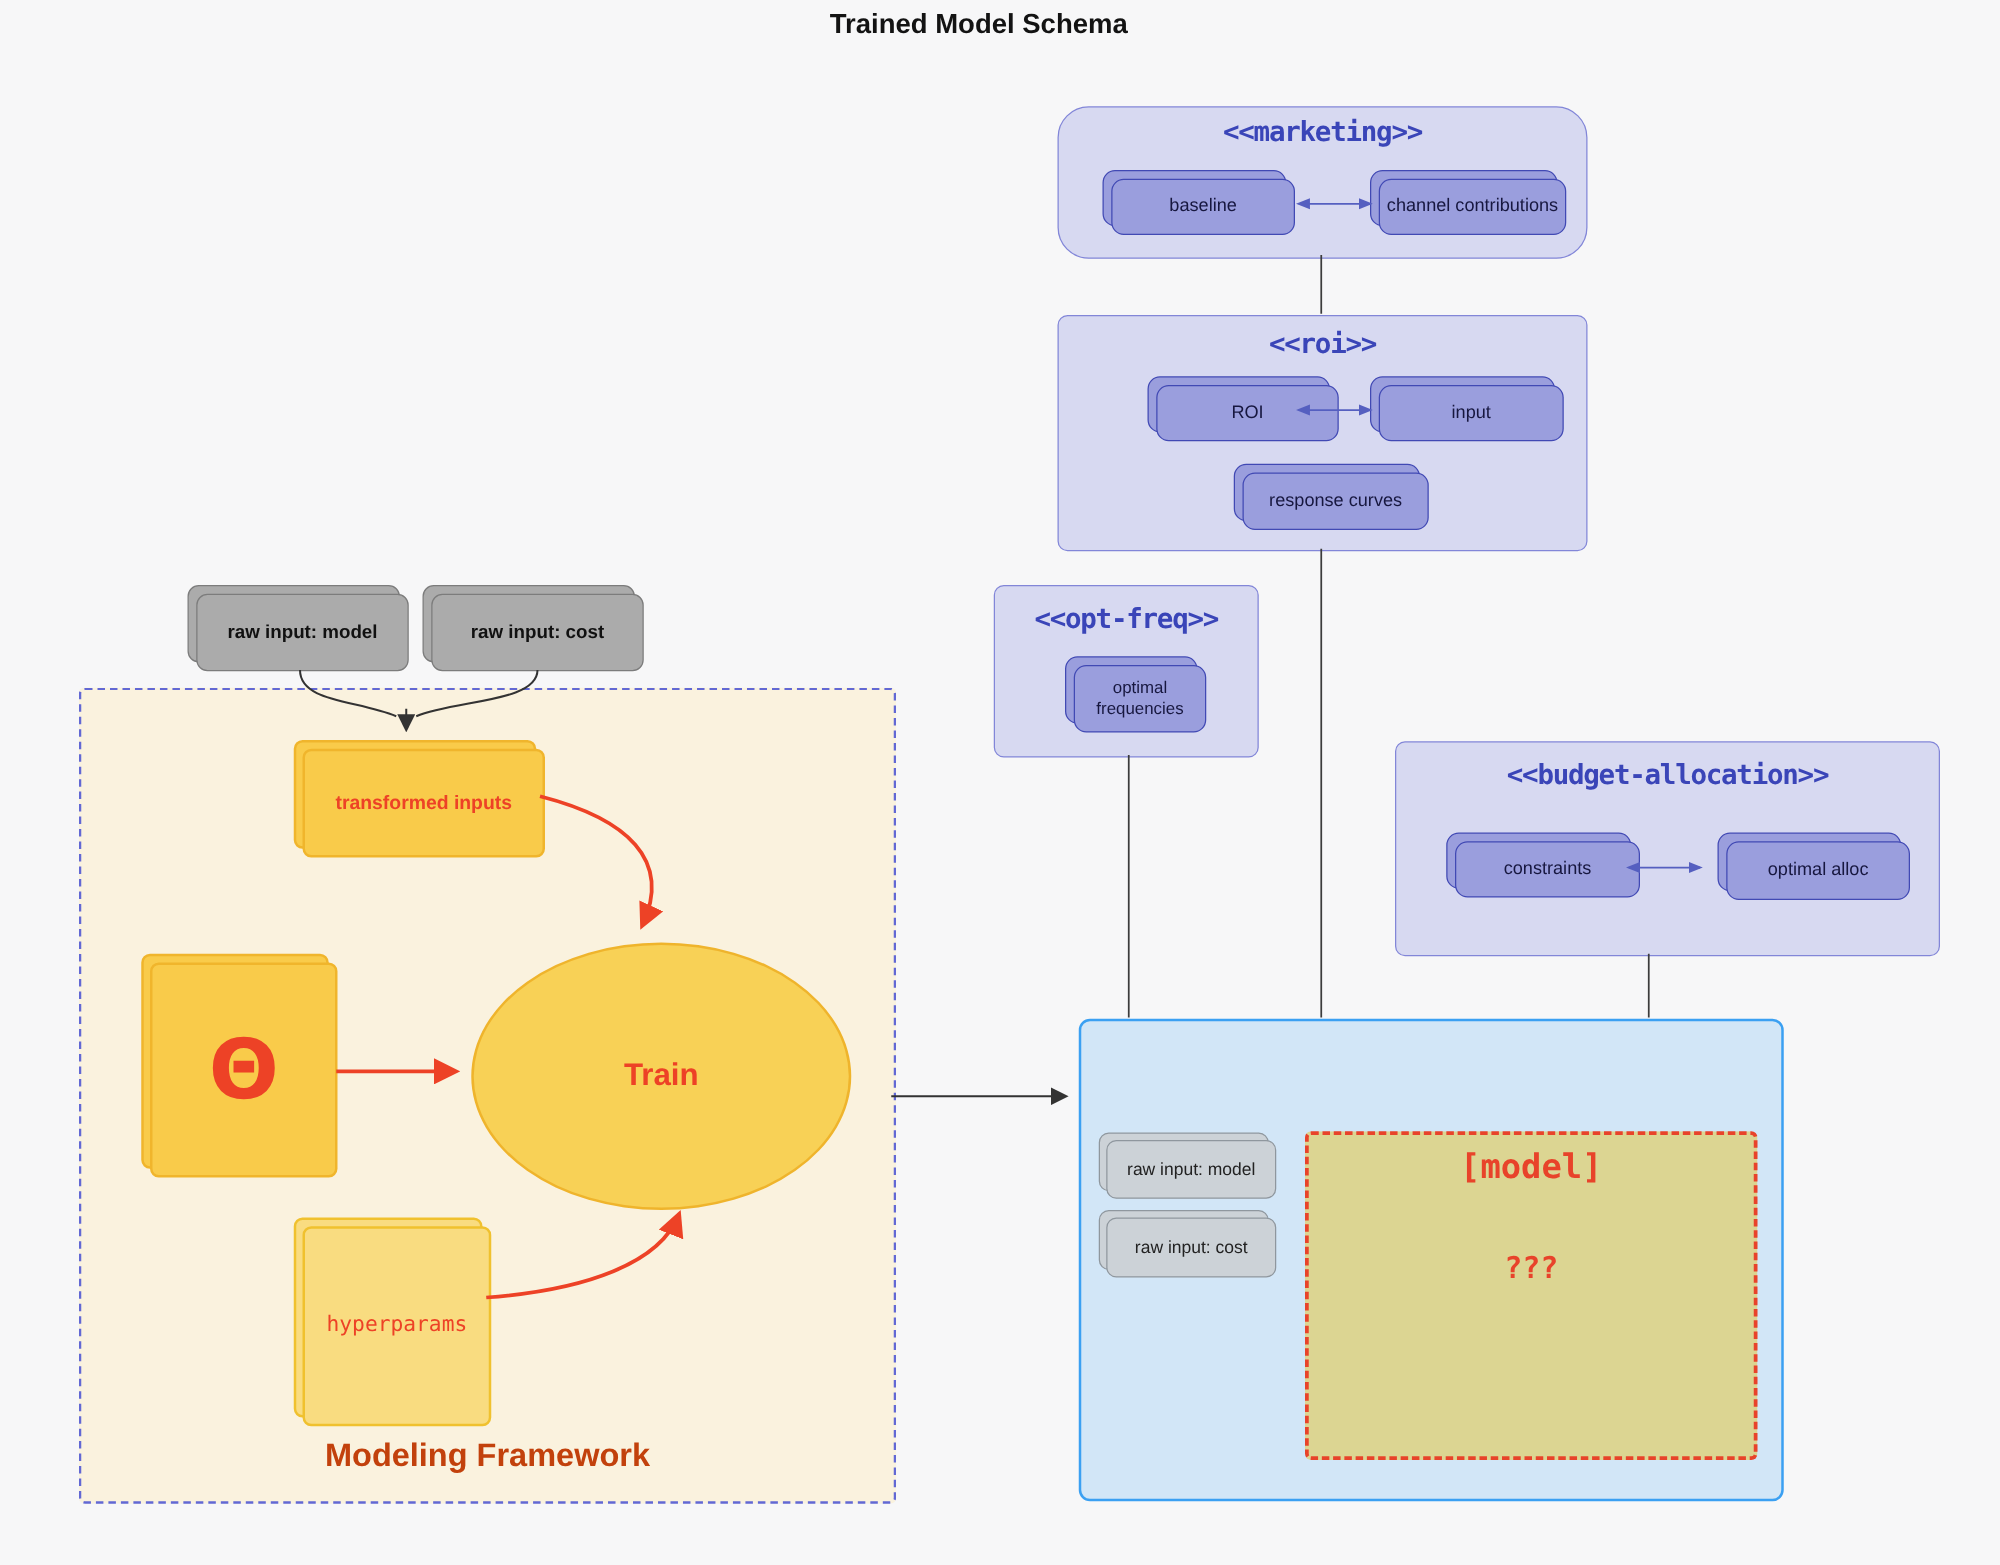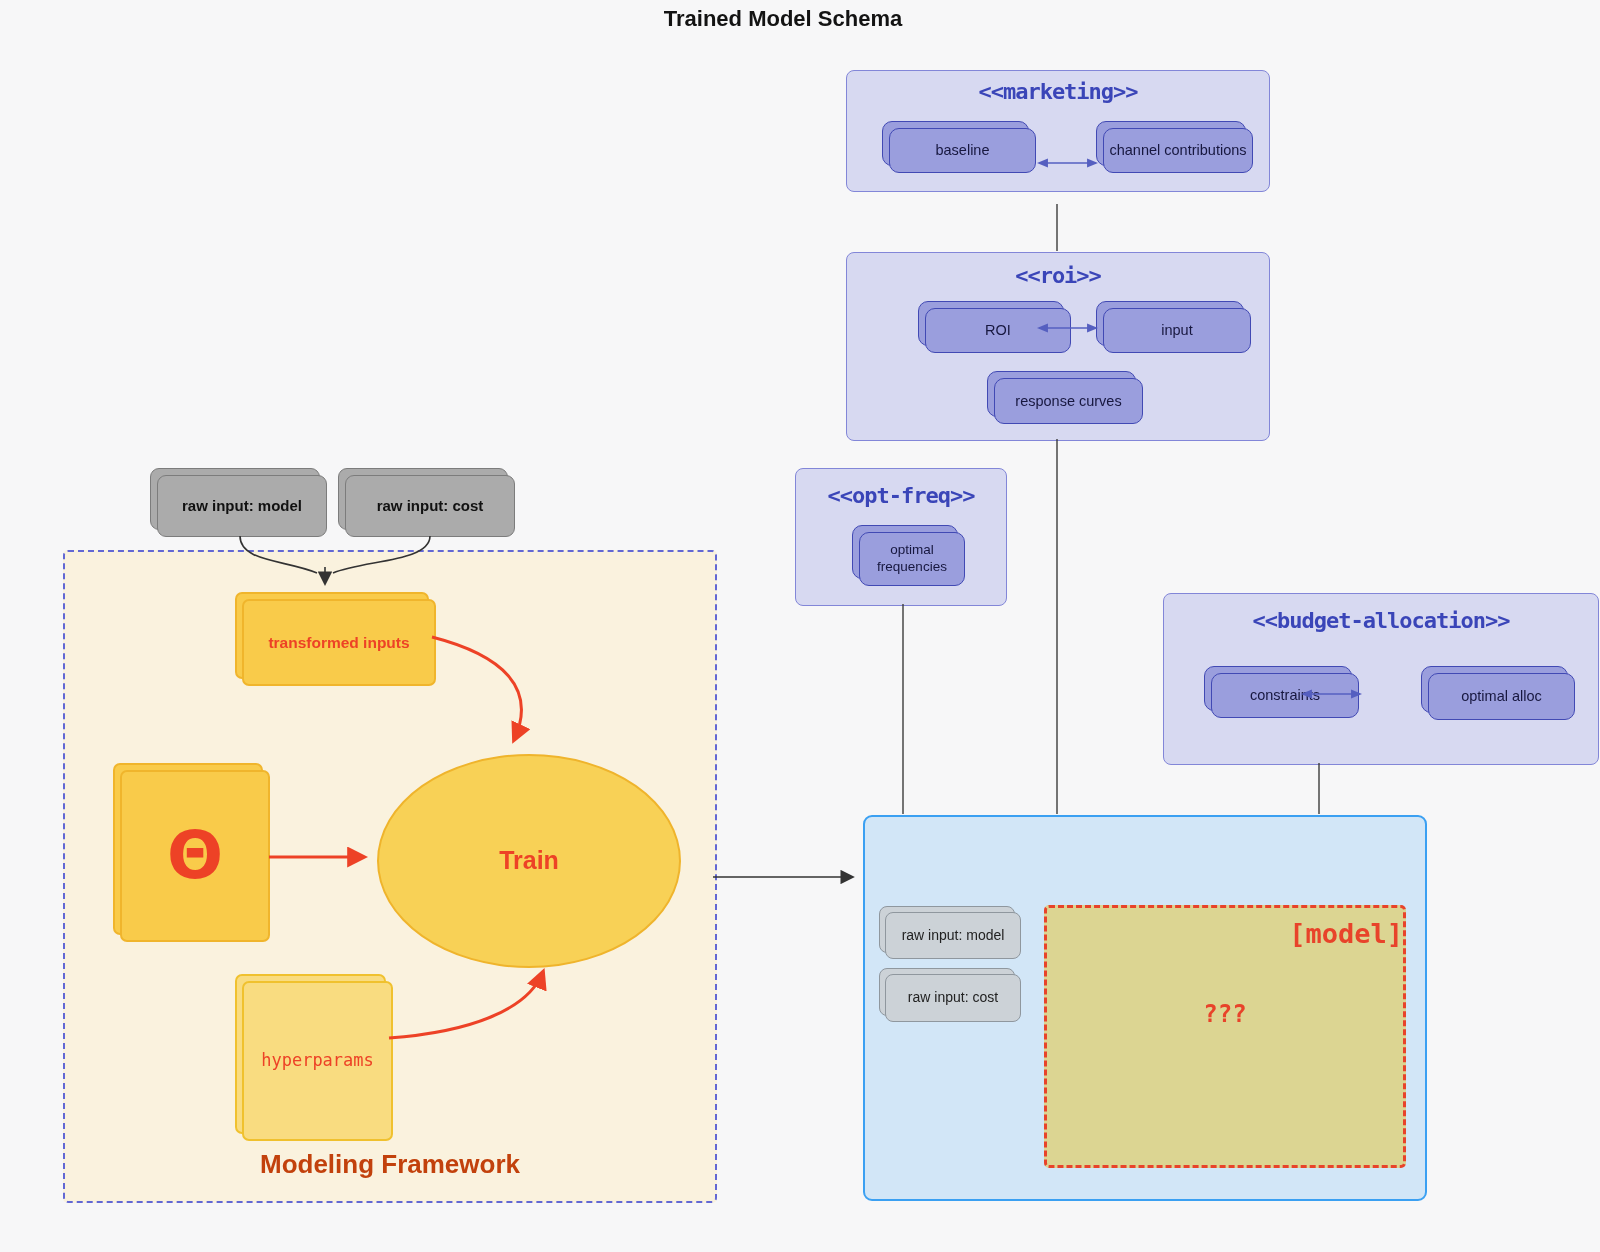--- a/index.html
+++ b/index.html
@@ -90,21 +90,21 @@
   .train{
     background:#f8d156; border:2px solid #efb42c; border-radius:50%;
     color:#ed4226; font-weight:bold; font-size:25px;
   }
   
   .model-box{
     position:absolute; left:179px; top:88px; width:356px; height:257px;
     background:#dcd592; border:3px dashed #e8432a; border-radius:5px;
   }
   .model-label{
-    position:absolute; top:10px; left:0; width:100%; text-align:right;
+    position:absolute; top:10px; left:0; width:100%; text-align:center;
     font-family:"DejaVu Sans Mono", monospace; font-weight:bold;
     font-size:27px; color:#e8432a;
   }
   .model-unknown{
     position:absolute; top:92px; left:0; width:100%; text-align:center;
     font-family:"DejaVu Sans Mono", monospace; font-weight:bold;
     font-size:24px; color:#e8432a;
   }
   .edges{ position:absolute; left:0; top:0; z-index:10; pointer-events:none; }
 </style>
@@ -115,21 +115,21 @@
 
   <h1 class="diagram-title">Trained Model Schema</h1>
 
   <div class="node n-gray stack" style="left:157px; top:475px; width:168px; height:60px;">
     <span>raw input: model</span>
   </div>
   <div class="node n-gray stack" style="left:345px; top:475px; width:168px; height:60px;">
     <span>raw input: cost</span>
   </div>
 
-  <div class="group grp-purple" style="left:846px; top:70px; width:422px; height:120px;">
+  <div class="group grp-purple" style="left:846px; top:85px; width:422px; height:120px;border-radius:25px;">
     <div class="grp-title" style="top:8px;">&lt;&lt;marketing&gt;&gt;</div>
     <div class="node n-purple stack" style="left:42px; top:57px; width:145px; height:43px;">
       <span>baseline</span>
     </div>
     <div class="node n-purple stack" style="left:256px; top:57px; width:148px; height:43px;">
       <span>channel contributions</span>
     </div>
   </div>
 
   <div class="group grp-purple" style="left:846px; top:252px; width:422px; height:187px;">
@@ -145,21 +145,21 @@
     </div>
   </div>
 
   <div class="group grp-purple" style="left:795px; top:468px; width:210px; height:136px;">
     <div class="grp-title" style="top:14px;">&lt;&lt;opt-freq&gt;&gt;</div>
     <div class="node n-purple stack" style="left:63px; top:63px; width:104px; height:52px; font-size:13.5px;">
       <span>optimal frequencies</span>
     </div>
   </div>
 
-  <div class="group grp-purple" style="left:1163px; top:593px; width:434px; height:170px;">
+  <div class="group grp-purple" style="left:1116px; top:593px; width:434px; height:170px;">
     <div class="grp-title" style="top:14px;">&lt;&lt;budget-allocation&gt;&gt;</div>
     <div class="node n-purple stack" style="left:47px; top:79px; width:146px; height:43px;">
       <span>constraints</span>
     </div>
     <div class="node n-purple stack" style="left:264px; top:79px; width:145px; height:45px;">
       <span>optimal alloc</span>
     </div>
   </div>
 
   <div class="mmm">

